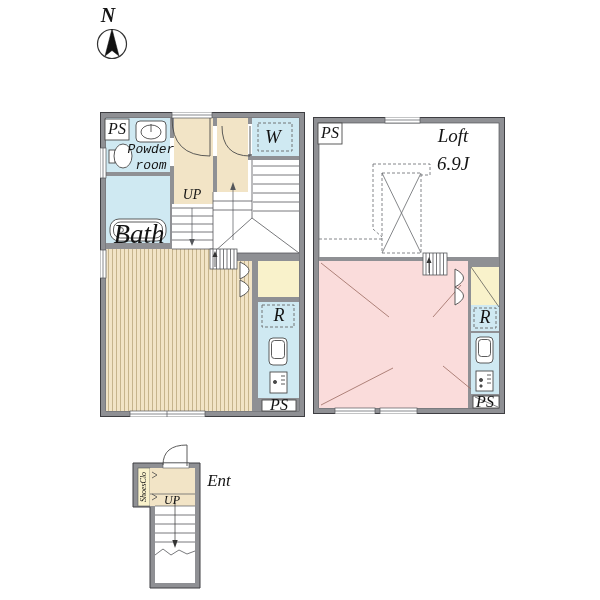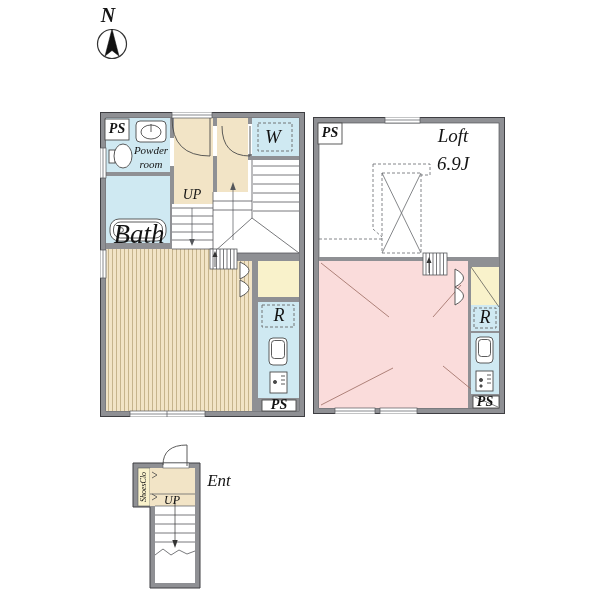--- a/index.html
+++ b/index.html
@@ -2,21 +2,21 @@
 <html><head>
 <meta charset="utf-8">
 <style>
   html,body{margin:0;padding:0;background:#ffffff;}
   #canvas{position:relative;width:600px;height:600px;background:#ffffff;overflow:hidden;
           font-family:"Liberation Serif","DejaVu Serif",serif;}
   svg{position:absolute;display:block;}
   .lbl{position:absolute;transform:translate(-50%,-50%);font-style:italic;color:#141414;
        text-align:center;white-space:pre-line;line-height:1.25;pointer-events:auto;}
   .lbl.rot{transform:translate(-50%,-50%) rotate(-90deg);}
-  .fs8{font-size:8px;} .fs11{font-size:14px;font-weight:bold;} .fs12{font-size:12px;} .fs13{font-size:11px;}
+  .fs8{font-size:8px;} .fs11{font-size:16px;} .fs12{font-size:12px;} .fs13{font-size:13px;font-family:Liberation Mono, monospace;}
   .fs14{font-size:14px;} .fs17{font-size:17px;margin-left:45px;} .fs18{font-size:18px;} .fs19{font-size:19px;}
   .fs20{font-size:20px;} .fs21{font-size:27px;margin-top:28px;}
   .lh-tight{line-height:1.05;} .lh-wide{line-height:1.45;}
 </style>
 </head>
 <body>
 
 <div id="canvas">
 
   <svg style="left:88px;top:4px;" width="50" height="62" viewBox="0 0 50 62">

